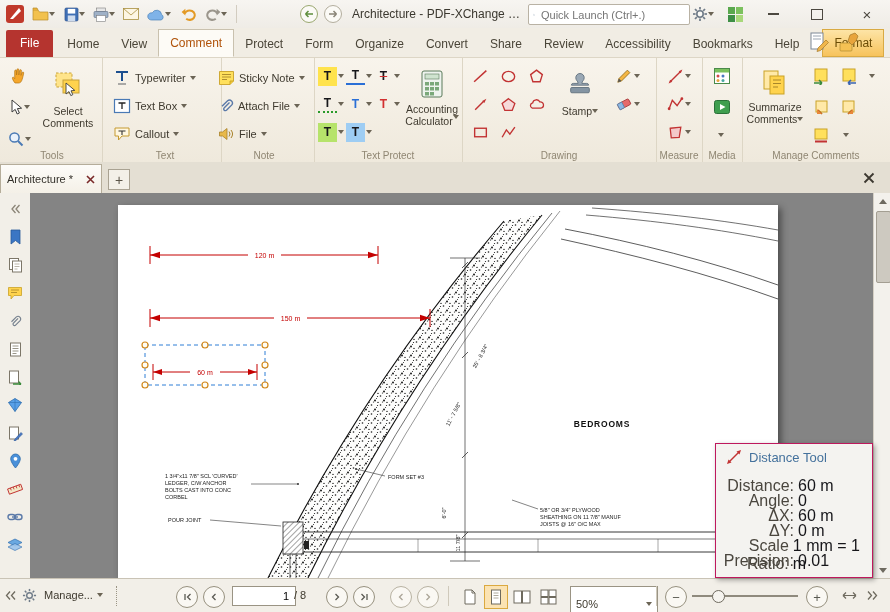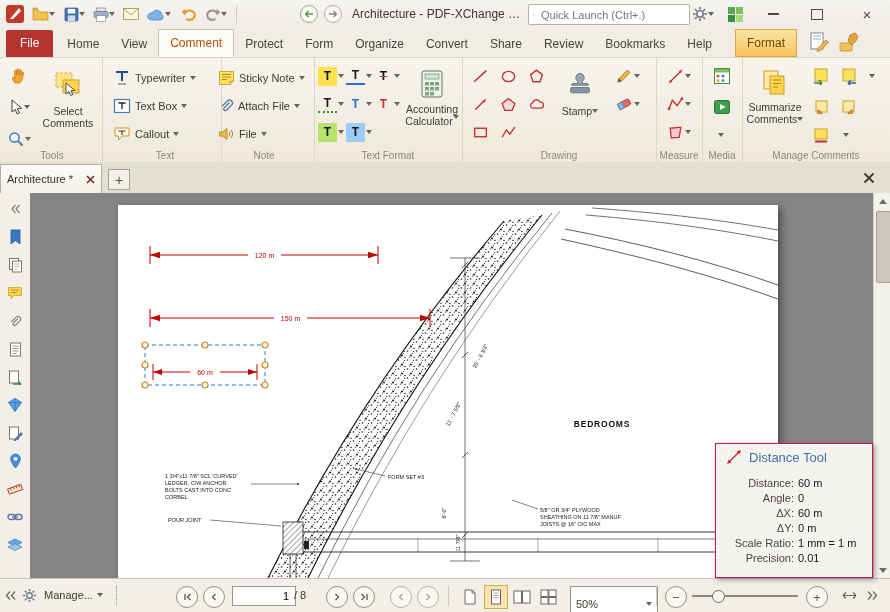--- a/index.html
+++ b/index.html
@@ -43,21 +43,21 @@
   
   #vscroll{left:873px;top:193px;width:17px;height:385px;background:#f3f1ec;border-left:1px solid #d5d0c5}
   .vsb{position:absolute;left:0;width:17px;height:16px;display:flex;align-items:center;justify-content:center}
   .triu{width:0;height:0;border-left:4px solid transparent;border-right:4px solid transparent;border-bottom:5px solid #6e6a60}
   .trid{width:0;height:0;border-left:4px solid transparent;border-right:4px solid transparent;border-top:5px solid #6e6a60}
   #vthumb{position:absolute;left:2px;top:18px;width:13px;height:70px;background:#cdc9c0;border:1px solid #a39e92;border-radius:2px}
   
   #dist-panel{left:715px;top:443px;width:156px;height:133px;background:#f4f3f0;border:1px solid #be185d;box-shadow:2px 2px 5px rgba(0,0,0,.35);z-index:5}
   #dist-head{position:absolute;left:0;top:0;right:0;height:26px;display:flex;align-items:center;padding-left:10px;gap:7px}
   #dist-title{font-size:13px;color:#44719c}
-  .drow{position:absolute;left:0;width:156px;height:15px;display:flex;font-size:11px}
+  .drow{position:absolute;left:0;width:156px;height:15px;display:flex;font-size:16px}
   .dlab{width:78px;text-align:right;color:#4a463e}
   .dval{padding-left:4px;color:#16161a}
   
   #statusbar{left:0;top:578px;width:890px;height:34px;background:#f2efe8;border-top:1px solid #c9c3b5}
   .sbtn{position:absolute;display:flex;align-items:center;justify-content:center}
   .navc{width:20px;height:20px;border:1px solid #97917f;border-radius:50%;background:#faf8f3}
   .ssep{position:absolute;top:7px;width:1px;height:20px;background:#cfc9bb}
   #page-input{position:absolute;left:232px;top:7px;width:56px;height:18px;border:1px solid #9a9484;background:#fff;font:11px "Liberation Sans",sans-serif;text-align:right;padding:0 6px 0 0}
   #zoom-select{position:absolute;left:570px;top:7px;width:76px;height:18px;border:1px solid #9a9484;background:#fff;display:flex;align-items:center;padding:8px 5px;justify-content:space-between}
   .laybtn{position:absolute;top:6px;width:22px;height:22px;display:flex;align-items:center;justify-content:center;border:1px solid transparent}
@@ -181,20 +181,21 @@
   <span class="rtab file">File</span>
   <span class="rtab">Home</span>
   <span class="rtab">View</span>
   <span class="rtab active">Comment</span>
   <span class="rtab">Protect</span>
   <span class="rtab">Form</span>
   <span class="rtab">Organize</span>
   <span class="rtab">Convert</span>
   <span class="rtab">Share</span>
   <span class="rtab">Review</span>
+  <span class="rtab">Accessibility</span>
   <span class="rtab">Bookmarks</span>
   <span class="rtab">Help</span>
   <span class="rtab format">Format</span>
   <span class="abs" style="left:808px;top:3px">
     <svg width="22" height="22" viewBox="0 0 22 22">
         <rect x="3" y="2" width="12" height="16" fill="#fff" stroke="#7d8896"></rect>
         <line x1="5" y1="5" x2="13" y2="5" stroke="#9aa4b0"></line>
         <line x1="5" y1="8" x2="13" y2="8" stroke="#9aa4b0"></line>
         <path d="M10 17 18 9l2.5 2.5-8 8-3.5 1z" fill="#f0b64b" stroke="#a5782a" stroke-width=".7"></path>
       </svg>
@@ -347,21 +348,21 @@
               <rect x="12" y="23" width="4" height="3.5"></rect>
             </g>
           </svg>
       </span>
       <span>Accounting</span>
       <span style="display:flex;align-items:flex-start">
           <span>Calculator</span>
           <span class="cdn"></span>
         </span>
     </div>
-    <span class="glabel">Text Format</span>
+    <span class="glabel">Text Protect</span>
   </div>
 
   <div class="rgroup" style="left:462px;width:194px">
     <span class="mbtn" style="left:6px;top:5px;width:24px">
         <svg width="17" height="17" viewBox="0 0 16 16">
           <line x1="2" y1="13" x2="13.5" y2="2.5" stroke="#c23333" stroke-width="1.4"></line>
         </svg>
       </span>
     <span class="mbtn" style="left:34px;top:5px;width:24px">
         <svg width="17" height="17" viewBox="0 0 16 16">

